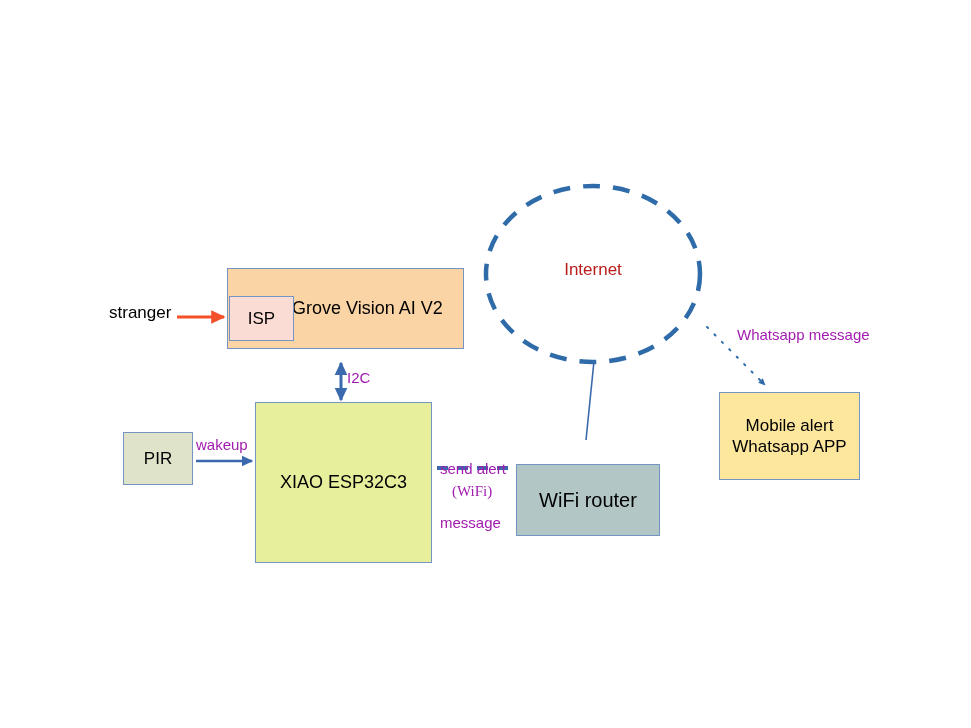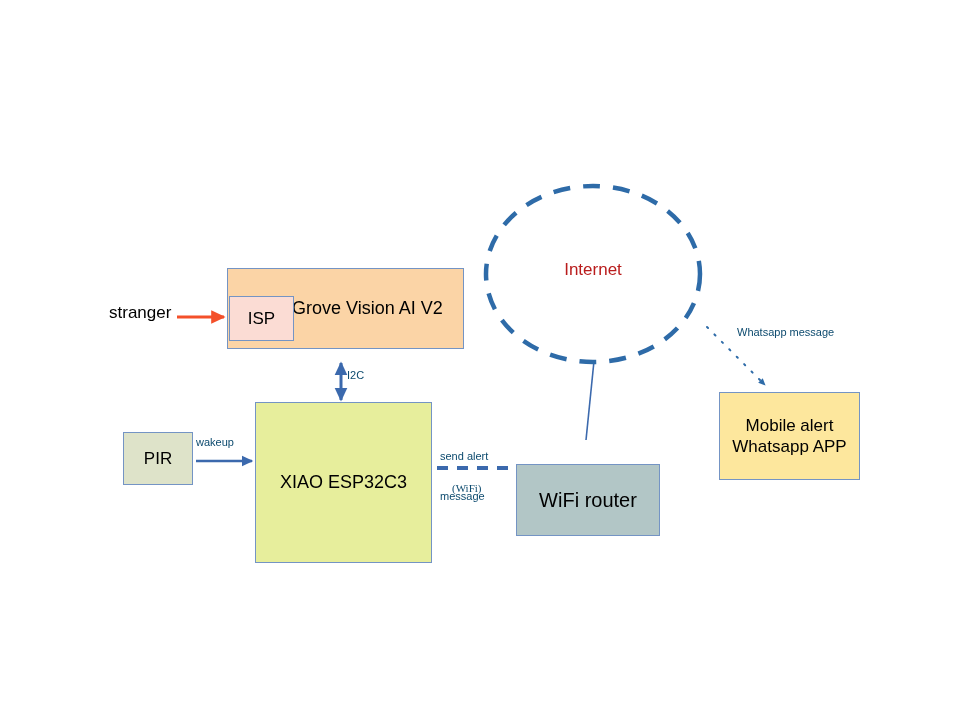--- a/index.html
+++ b/index.html
@@ -82,22 +82,22 @@
     position: absolute;
     left: 483px; top: 260px;
     width: 220px;
     text-align: center;
     font-size: 17px;
     color: #b91c1c;
   }
   
   .label {
     position: absolute;
-    font-size: 11px;
-    color: #0c4a6e;
+    font-size: 15px;
+    color: #a21caf;
     white-space: pre;
     line-height: 1.2;
   }
   #stranger-label {
     left: 109px; top: 303px;
     font-size: 17px;
     color: #000000;
   }
   #i2c-label     { left: 347px; top: 369px; }
   #wakeup-label  { left: 196px; top: 436px; }

